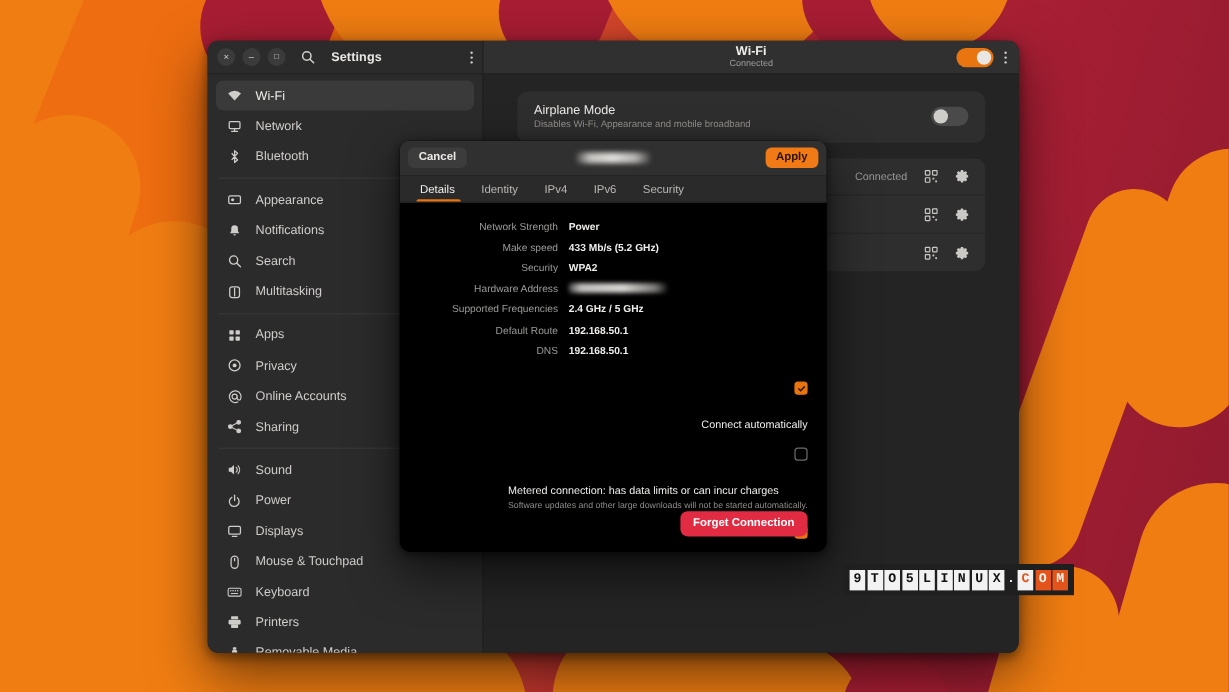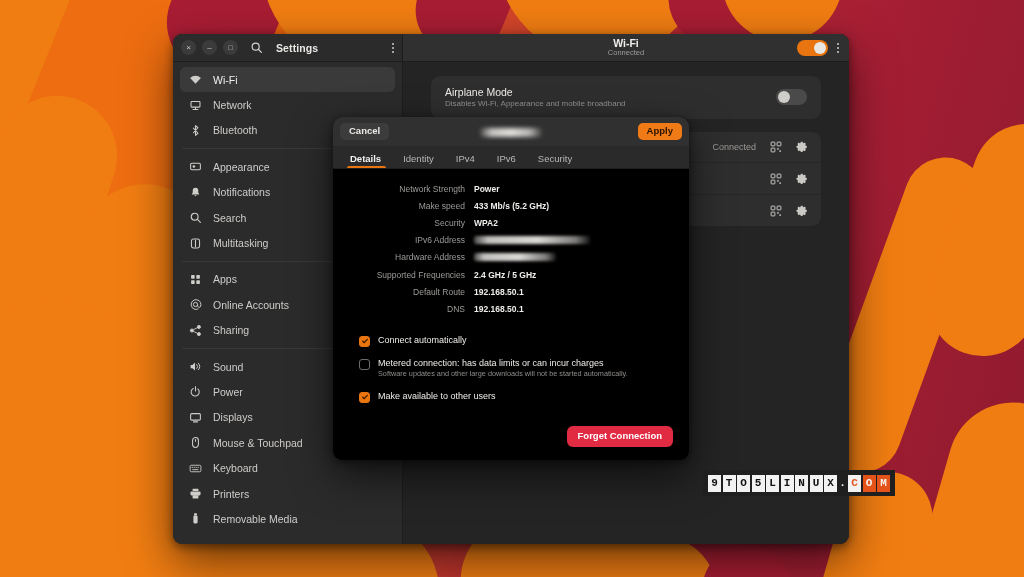--- a/index.html
+++ b/index.html
@@ -197,21 +197,21 @@
     display: flex; align-items: flex-end; gap: 0;
     padding-left: 14px;
     border-bottom: 1px solid #1e1e1e;
   }
   .tab {
     font-size: 9.5px; color: #b9b7b4;
     padding: 0 11px 5px 11px;
     position: relative; line-height: 1;
   }
   .tab:first-child { padding-left: 3px; }
-  .tab.active { color: #f3f1ee; font-weight: bold; text-align: center; }
+  .tab.active { color: #f3f1ee; font-weight: normal; text-align: center; }
   .tab.active::after {
     content: ""; position: absolute;
     left: 0; right: 6px; bottom: 0; height: 2px;
     background: #e8750f; border-radius: 2px 2px 0 0;
   }
   .dlg-body { flex: 1; padding: 11px 16px 0 16px; overflow: hidden; position: relative; }
 
   .drow { display: flex; align-items: center; height: 17.2px; }
   .dlabel {
     width: 125px; min-width: 125px; text-align: right;
@@ -221,22 +221,22 @@
   .blurval {
     display: inline-block; height: 8px; border-radius: 2px;
     background: linear-gradient(90deg,
        rgba(210,208,205,.35) 0%, rgba(228,226,223,.85) 12%,
        rgba(236,234,231,.92) 55%, rgba(205,203,200,.6) 88%,
        rgba(170,168,165,.1) 100%);
     filter: blur(1.7px);
   }
 
   .checkrow {
-    display: flex; align-items: flex-start; gap: 8px;
-    margin-top: 11px; padding-left: 10px;
+    display: flex; align-items: flex-end; gap: 20px;
+    margin-top: 11px; padding-left: 10px; flex-direction: column;
   }
   .cbox {
     width: 11px; height: 11px; border-radius: 3px; flex: none;
     margin-top: 1px;
     border: 1px solid #6e6c69;
   }
   .cbox.checked {
     background: #e8750f; border-color: #e8750f;
     display: flex; align-items: center; justify-content: center;
   }
@@ -419,20 +419,29 @@
       <div class="nav-item">
         <span class="nav-ico">
           <svg viewBox="0 0 16 16" width="13" height="13" fill="currentColor">
               <rect x="2.6" y="2.6" width="4.4" height="4.4" rx=".8"></rect>
               <rect x="9" y="2.6" width="4.4" height="4.4" rx=".8"></rect>
               <rect x="2.6" y="9" width="4.4" height="4.4" rx=".8"></rect>
               <rect x="9" y="9" width="4.4" height="4.4" rx=".8"></rect>
             </svg>
         </span>
         <span>Apps</span>
+      </div>
+      <div class="nav-item">
+        <span class="nav-ico">
+          <svg viewBox="0 0 16 16" width="13" height="13" fill="none" stroke="currentColor" stroke-width="1.3">
+              <circle cx="8" cy="8" r="5.6"></circle>
+              <circle cx="8" cy="8" r="2" fill="currentColor" stroke="none"></circle>
+            </svg>
+        </span>
+        <span>Privacy</span>
       </div>
       <div class="nav-item">
         <span class="nav-ico">
           <svg viewBox="0 0 16 16" width="13" height="13" fill="none" stroke="currentColor" stroke-width="1.2">
               <circle cx="8" cy="8" r="2.6"></circle>
               <path d="M10.6 8v1.6a2 2 0 0 0 3.3 1.4A6 6 0 1 0 11.6 13.3"></path>
             </svg>
         </span>
         <span>Online Accounts</span>
       </div>
@@ -619,24 +628,20 @@
       <div class="dlabel">Network Strength</div>
       <div class="dvalue">Power</div>
     </div>
     <div class="drow">
       <div class="dlabel">Make speed</div>
       <div class="dvalue">433 Mb/s (5.2 GHz)</div>
     </div>
     <div class="drow">
       <div class="dlabel">Security</div>
       <div class="dvalue">WPA2</div>
-    </div>
-    <div class="drow">
-      <div class="dlabel">IPv6 Address</div>
-      <div class="blurval" style="width:116px;"></div>
     </div>
     <div class="drow">
       <div class="dlabel">Hardware Address</div>
       <div class="blurval" style="width:82px;"></div>
     </div>
     <div class="drow">
       <div class="dlabel">Supported Frequencies</div>
       <div class="dvalue">2.4 GHz / 5 GHz</div>
     </div>
     <div class="drow">

